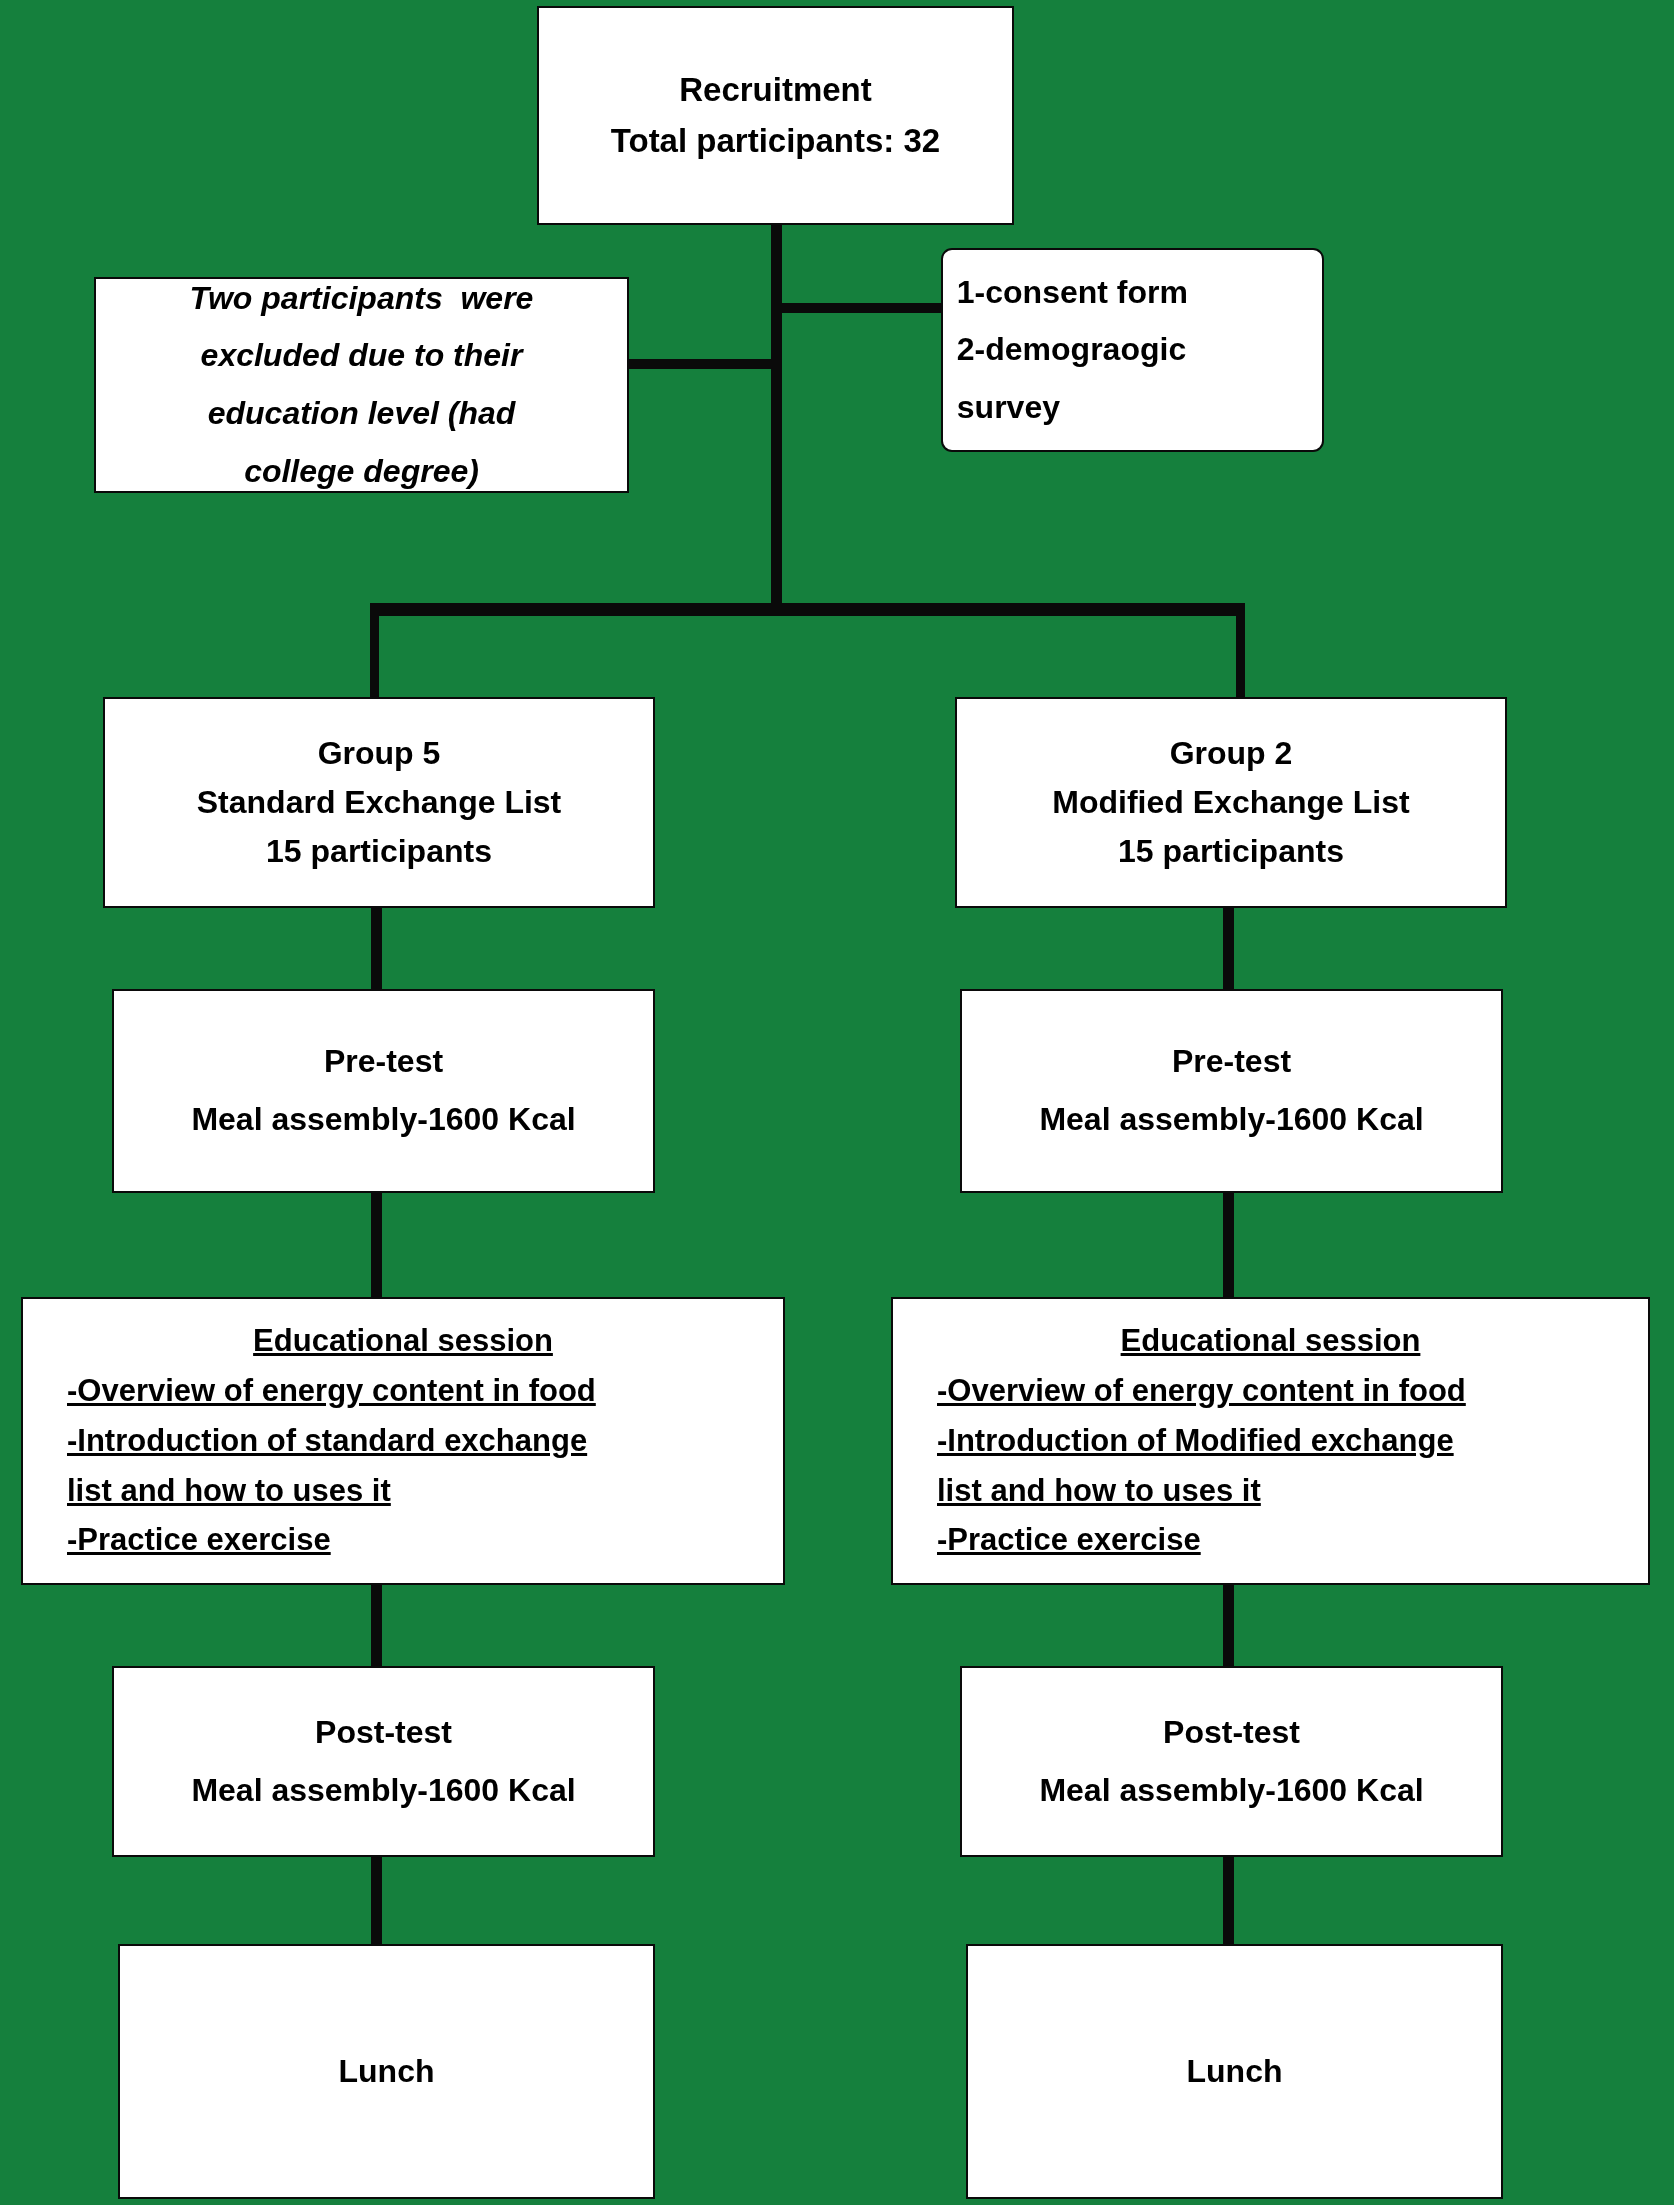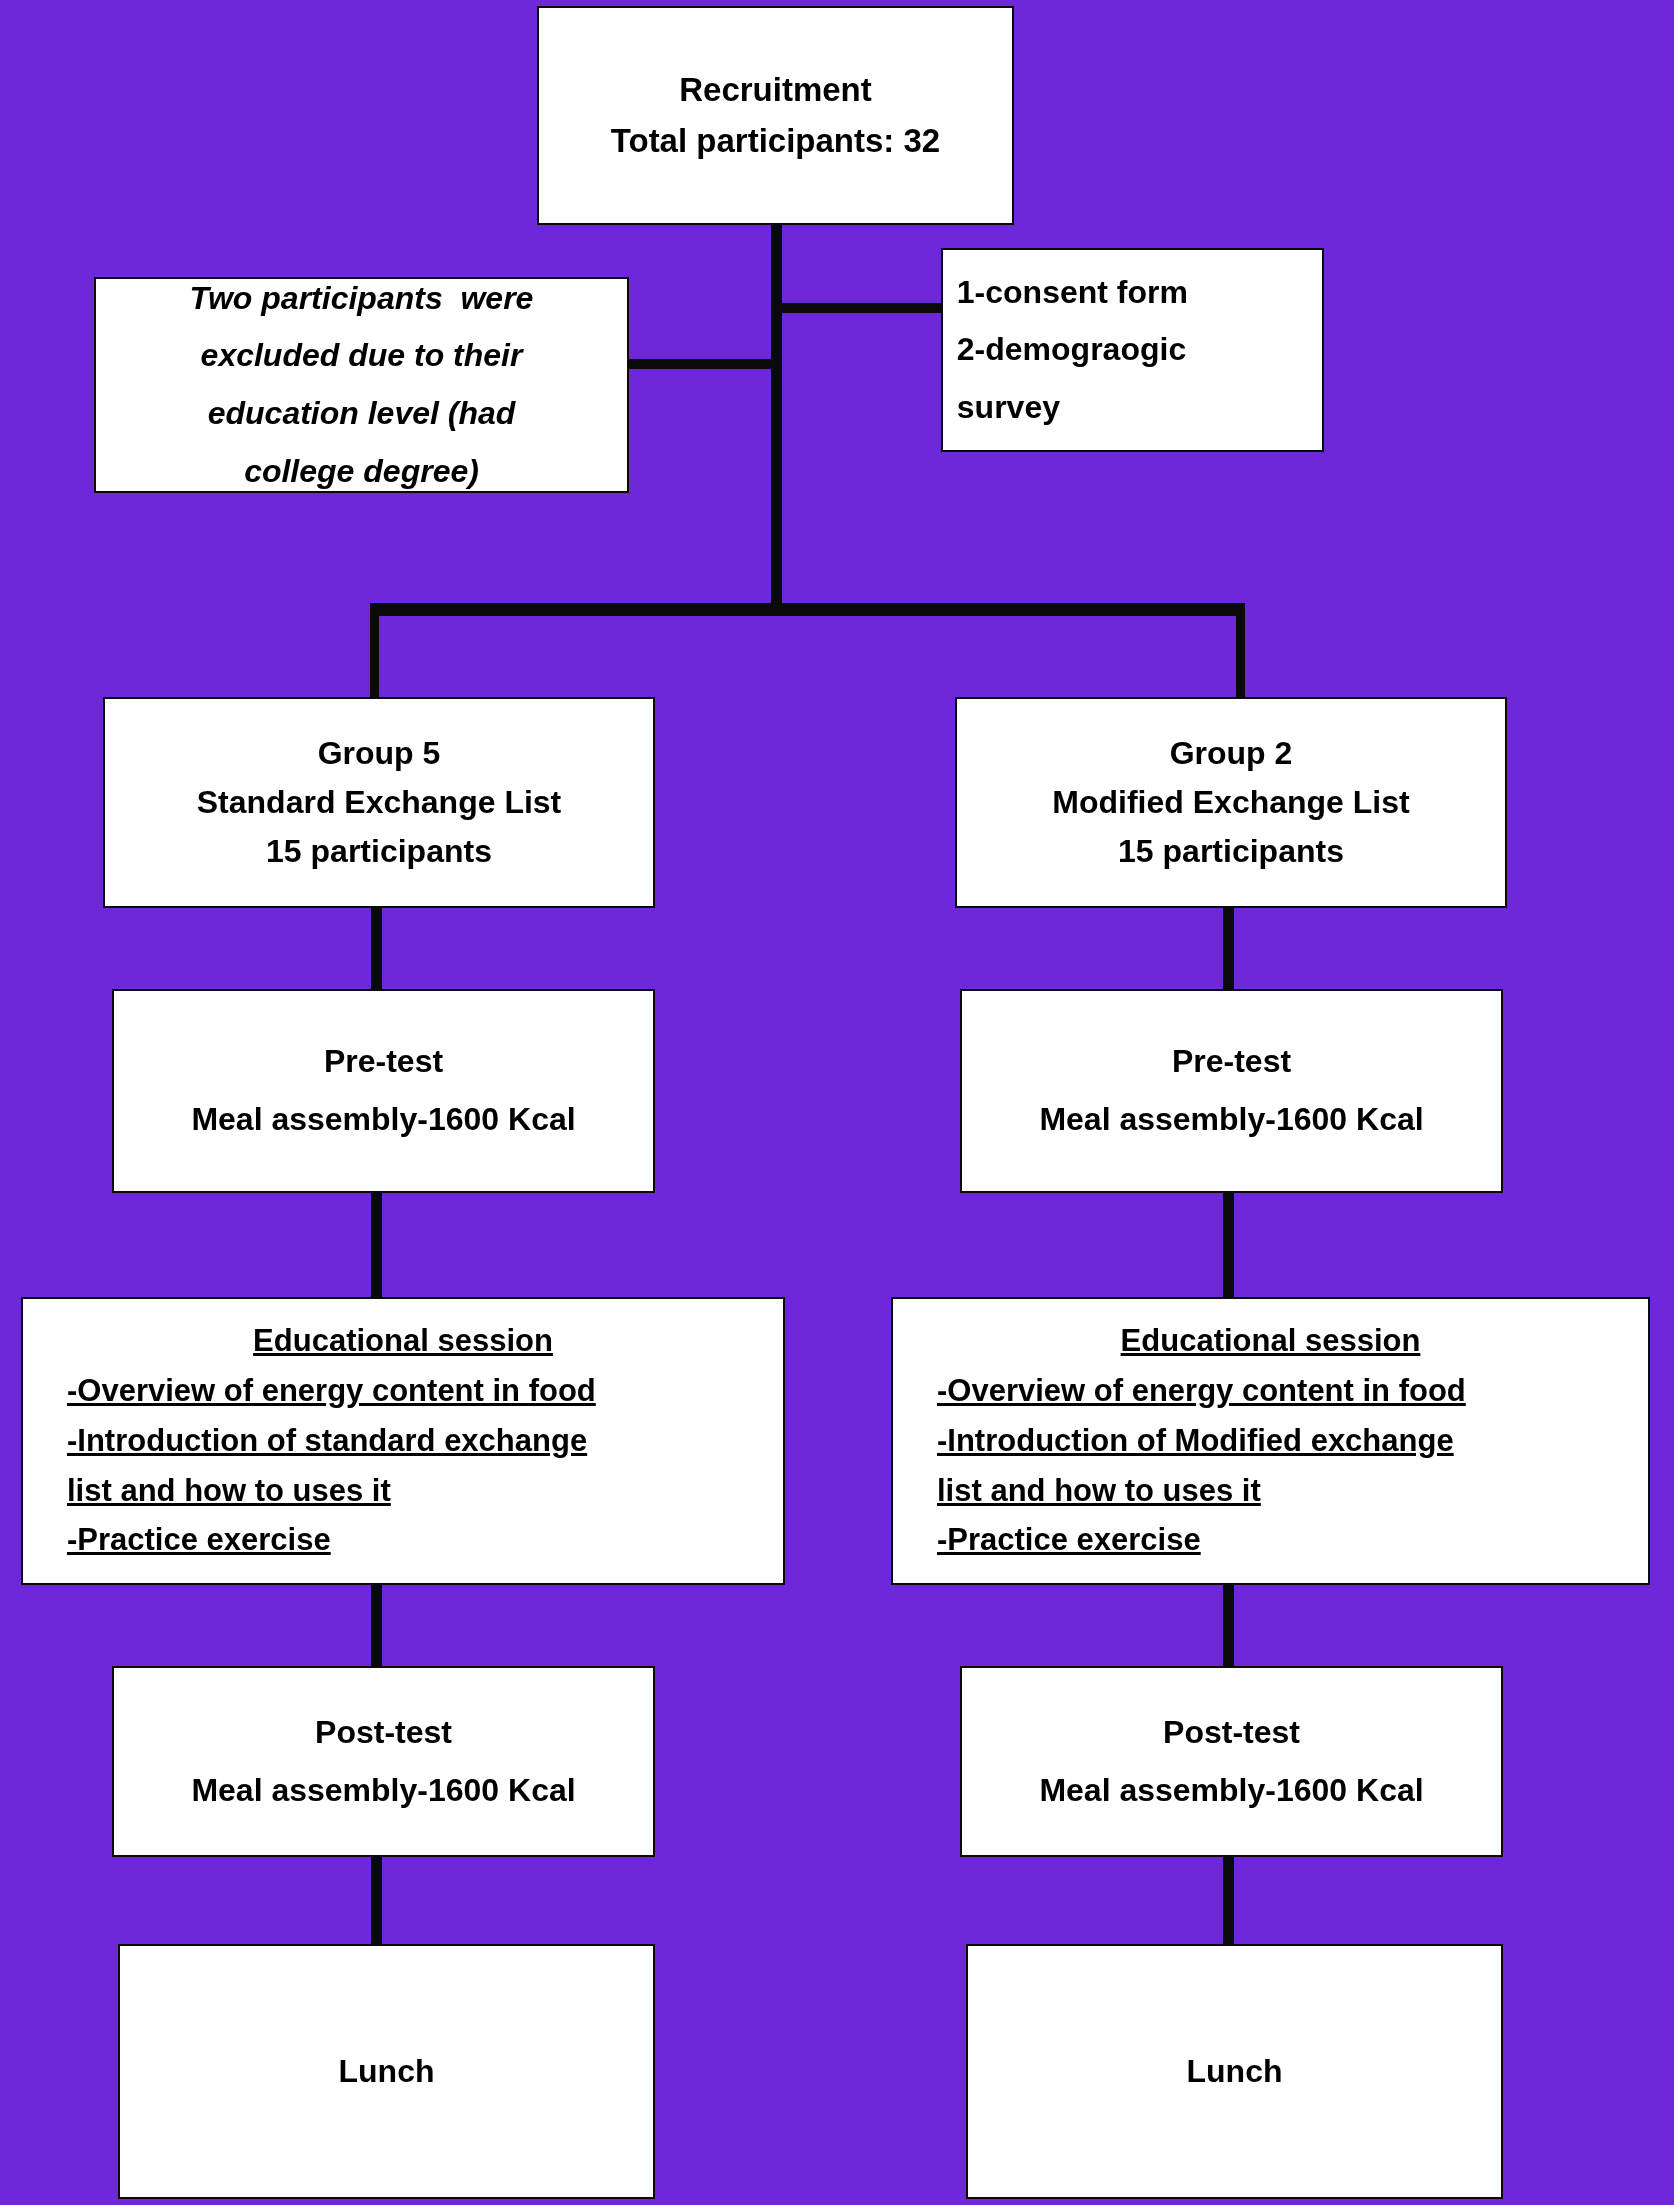--- a/index.html
+++ b/index.html
@@ -5,21 +5,21 @@
 <style>
   html, body {
     margin: 0;
     padding: 0;
     background: #ffffff;
   }
   #canvas {
     position: relative;
     width: 1675px;
     height: 2205px;
-    background: #6d28d9;
+    background: #15803d;
     font-family: "Liberation Sans", "DejaVu Sans", sans-serif;
     overflow: hidden;
   }
 
   
   .node {
     position: absolute;
     box-sizing: border-box;
     background: #ffffff;
     border: 2.7px solid #0a0a0a;
@@ -86,21 +86,21 @@
     <div class="line">Total participants: 32</div>
   </div>
 
   <div class="node center t-lg stack-wide" style="left:94px; top:277px; width:535px; height:216px;font-style:italic;">
     <div class="line">Two participants  were</div>
     <div class="line">excluded due to their</div>
     <div class="line">education level (had</div>
     <div class="line">college degree)</div>
   </div>
 
-  <div class="node left t-lg stack-wide" style="left:941px; top:248px; width:383px; height:204px;">
+  <div class="node left t-lg stack-wide" style="left:941px; top:248px; width:383px; height:204px;border-radius:11px;">
     <div class="line">1-consent form</div>
     <div class="line">2-demograogic</div>
     <div class="line">survey</div>
   </div>
 
   <div class="node center t-lg stack-gap" style="left:103px; top:697px; width:552px; height:211px;">
     <div class="line">Group 5</div>
     <div class="line">Standard Exchange List</div>
     <div class="line">15 participants</div>
   </div>

